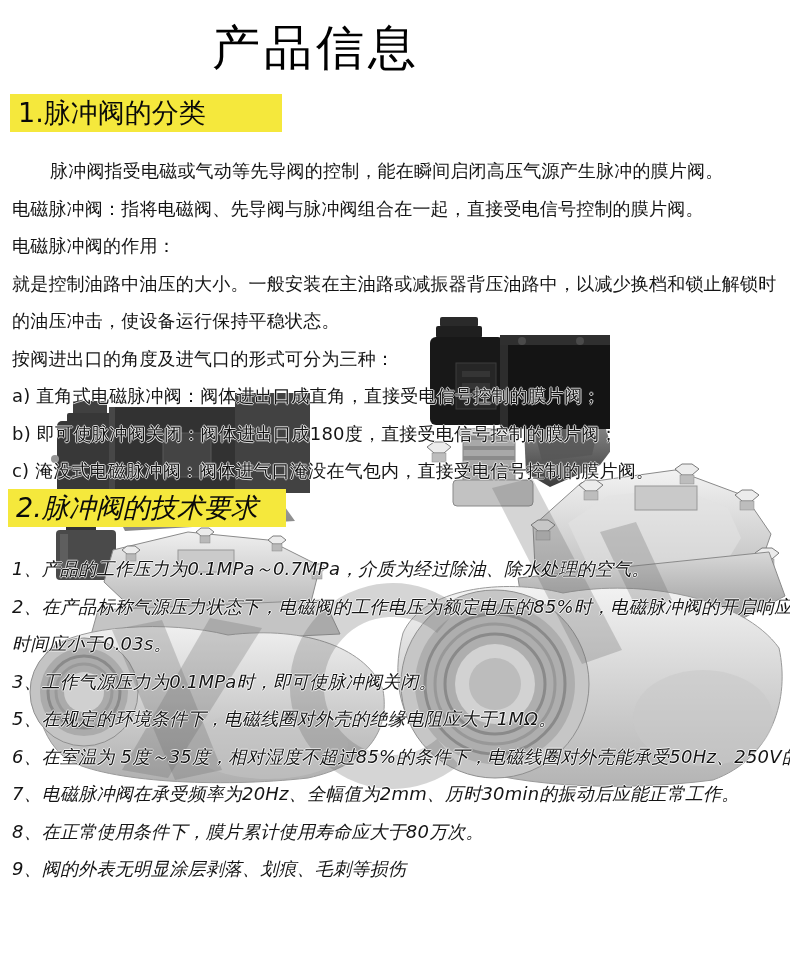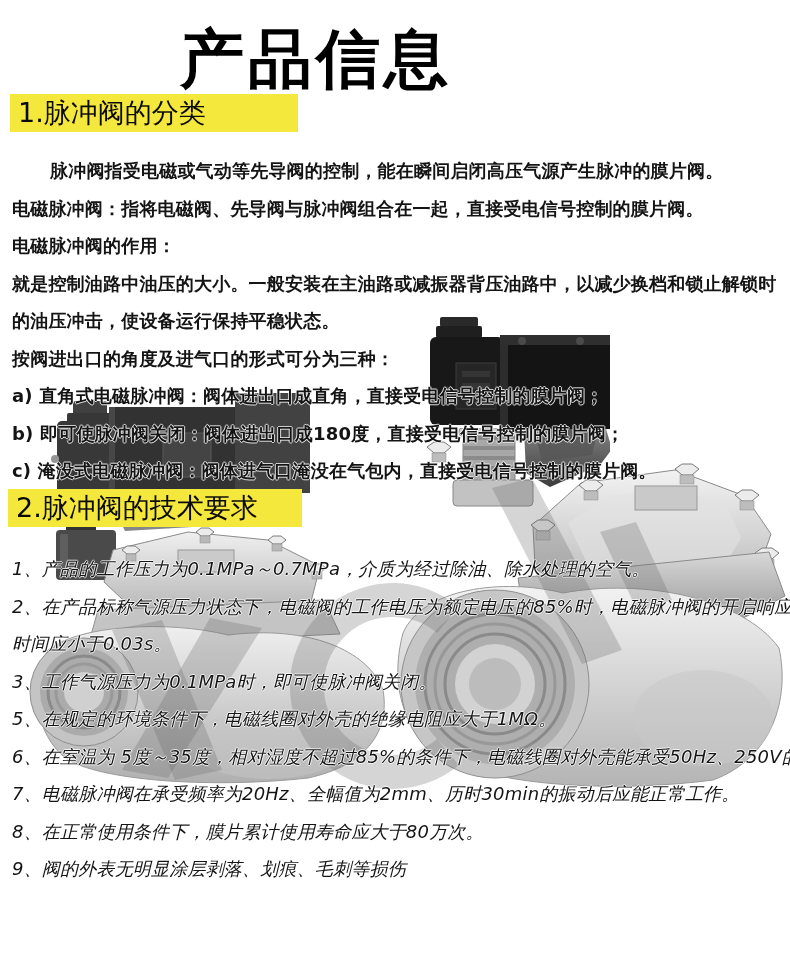--- a/index.html
+++ b/index.html
@@ -5,32 +5,32 @@
   html,body{margin:0;padding:0;background:#ffffff;}
   .page{
     position:relative;width:790px;height:973px;background:#ffffff;overflow:hidden;
     font-family:"DejaVu Sans","Liberation Sans",sans-serif;color:#111111;
   }
   .layer-img{position:absolute;z-index:1;}
   .layer-wm{position:absolute;z-index:2;pointer-events:none;}
 
   .page-title{
     position:absolute;z-index:3;left:0;top:16px;width:632px;text-align:center;
-    font-size:64px;font-weight:700;letter-spacing:4px;color:#000;
+    font-size:48px;font-weight:400;letter-spacing:4px;color:#000;
   }
   .sec-heading{
     position:absolute;z-index:3;background:#F5E83C;color:#0a0a0a;
     font-size:27px;font-weight:400;line-height:38px;height:38px;
-    padding:0 30px 0 8px;white-space:nowrap;
+    padding:0 14px 0 8px;white-space:nowrap;
   }
   #heading-1{left:10px;top:94px;width:250px;}
-  #heading-2{left:8px;top:489px;width:256px;}
+  #heading-2{left:8px;top:489px;width:256px;font-style:italic;}
 
   .body-block{position:absolute;z-index:3;left:12px;width:778px;}
-  #body-1{top:152px;font-weight:bold;}
+  #body-1{top:152px;}
   #body-2{top:550px;font-style:italic;}
   .line{
     height:37.5px;line-height:37.5px;font-size:18px;letter-spacing:0.2px;
     white-space:nowrap;color:#141414;
     text-shadow:0 1px 0 rgba(255,255,255,.75),0 -1px 0 rgba(255,255,255,.75),
                 1px 0 0 rgba(255,255,255,.75),-1px 0 0 rgba(255,255,255,.75);
   }
   .line.indent{text-indent:38px;}
 </style>
 </head>

